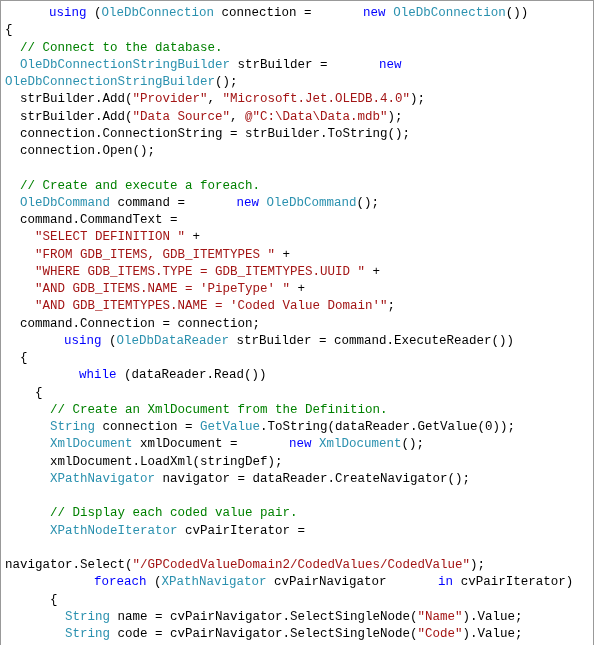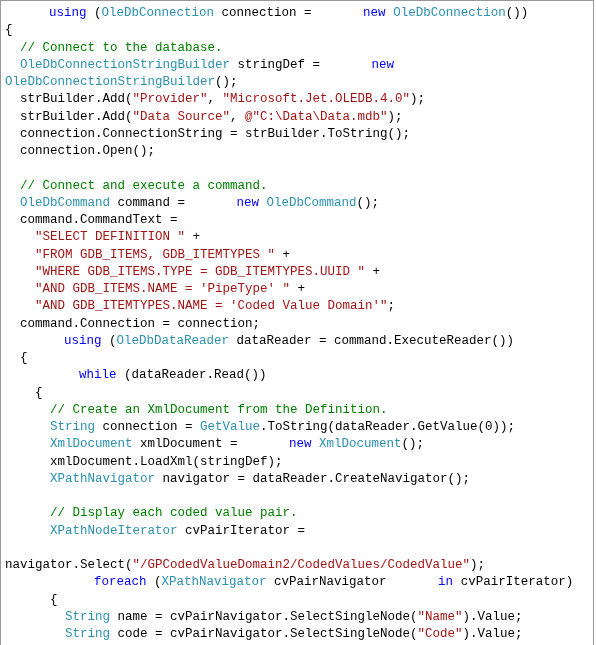--- a/index.html
+++ b/index.html
@@ -23,37 +23,37 @@
     .type { color: #2b91af; margin-top: 32px; }
     .cm { color: #008000; }
     .str { color: #a31515; }
   </style>
 </head>
 <body>
 
 <div class="code-container"><span class="kw">using</span><span> (</span><span class="type">OleDbConnection</span><span> connection = </span><span class="kw">new</span><span> </span><span class="type">OleDbConnection</span><span>())</span>
 <span>{</span>
 <span>  </span><span class="cm">// Connect to the database.</span>
-<span>  </span><span class="type">OleDbConnectionStringBuilder</span><span> stringDef = </span><span class="kw">new</span>
+<span>  </span><span class="type">OleDbConnectionStringBuilder</span><span> strBuilder = </span><span class="kw">new</span>
 <span class="type">OleDbConnectionStringBuilder</span><span>();</span>
 <span>  strBuilder.Add(</span><span class="str">"Provider"</span><span>, </span><span class="str">"Microsoft.Jet.OLEDB.4.0"</span><span>);</span>
 <span>  strBuilder.Add(</span><span class="str">"Data Source"</span><span>, </span><span class="str">@"C:\Data\Data.mdb"</span><span>);</span>
 <span>  connection.ConnectionString = strBuilder.ToString();</span>
 <span>  connection.Open();</span>
 
-<span>  </span><span class="cm">// Connect and execute a command.</span>
+<span>  </span><span class="cm">// Create and execute a foreach.</span>
 <span>  </span><span class="type">OleDbCommand</span><span> command = </span><span class="kw">new</span><span> </span><span class="type">OleDbCommand</span><span>();</span>
 <span>  command.CommandText =</span>
 <span>    </span><span class="str">"SELECT DEFINITION "</span><span> +</span>
 <span>    </span><span class="str">"FROM GDB_ITEMS, GDB_ITEMTYPES "</span><span> +</span>
 <span>    </span><span class="str">"WHERE GDB_ITEMS.TYPE = GDB_ITEMTYPES.UUID "</span><span> +</span>
 <span>    </span><span class="str">"AND GDB_ITEMS.NAME = 'PipeType' "</span><span> +</span>
 <span>    </span><span class="str">"AND GDB_ITEMTYPES.NAME = 'Coded Value Domain'"</span><span>;</span>
 <span>  command.Connection = connection;</span>
-<span>  </span><span class="kw">using</span><span> (</span><span class="type">OleDbDataReader</span><span> dataReader = command.ExecuteReader())</span>
+<span>  </span><span class="kw">using</span><span> (</span><span class="type">OleDbDataReader</span><span> strBuilder = command.ExecuteReader())</span>
 <span>  {</span>
 <span>    </span><span class="kw">while</span><span> (dataReader.Read())</span>
 <span>    {</span>
 <span>      </span><span class="cm">// Create an XmlDocument from the Definition.</span>
 <span>      </span><span class="type">String</span><span> connection = </span><span class="type">GetValue</span><span>.ToString(dataReader.GetValue(0));</span>
 <span>      </span><span class="type">XmlDocument</span><span> xmlDocument = </span><span class="kw">new</span><span> </span><span class="type">XmlDocument</span><span>();</span>
 <span>      xmlDocument.LoadXml(stringDef);</span>
 <span>      </span><span class="type">XPathNavigator</span><span> navigator = dataReader.CreateNavigator();</span>
 
 <span>      </span><span class="cm">// Display each coded value pair.</span>

